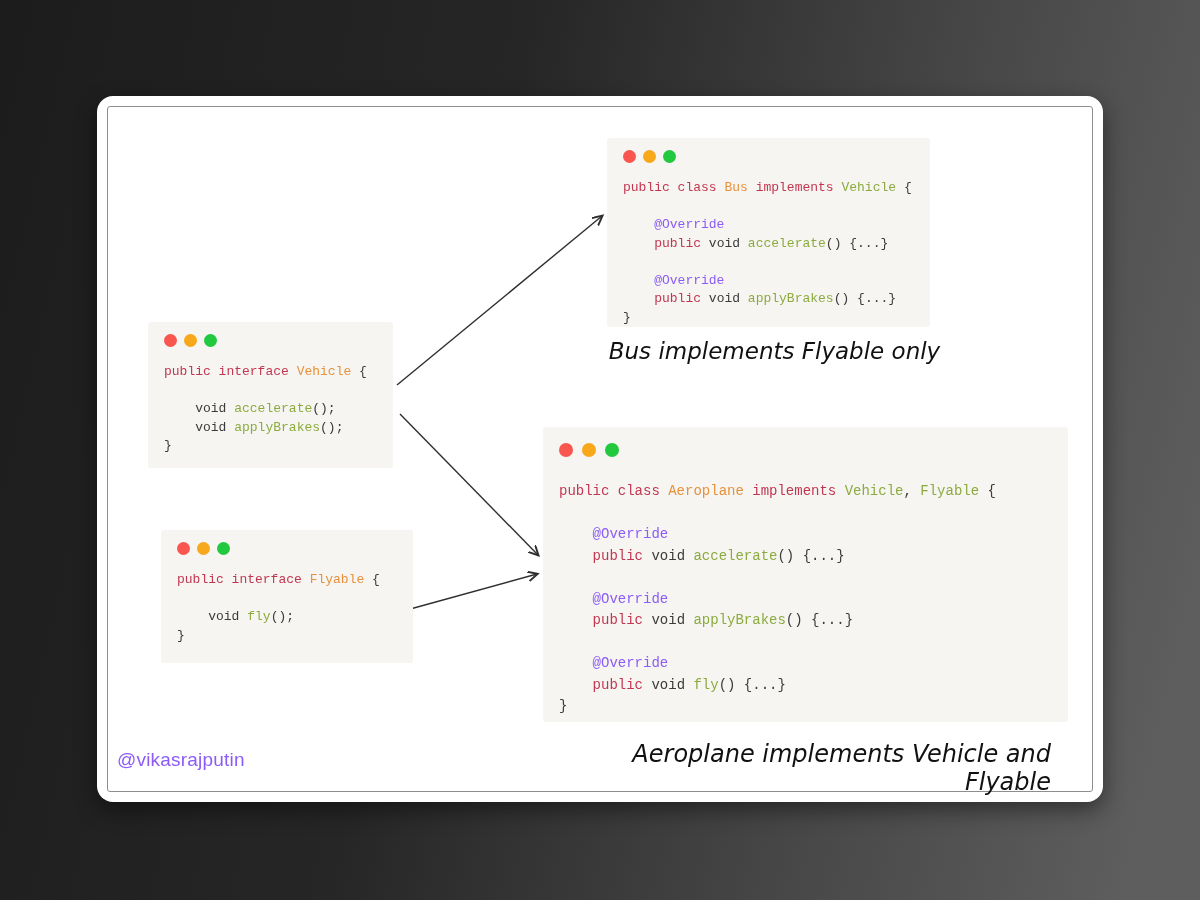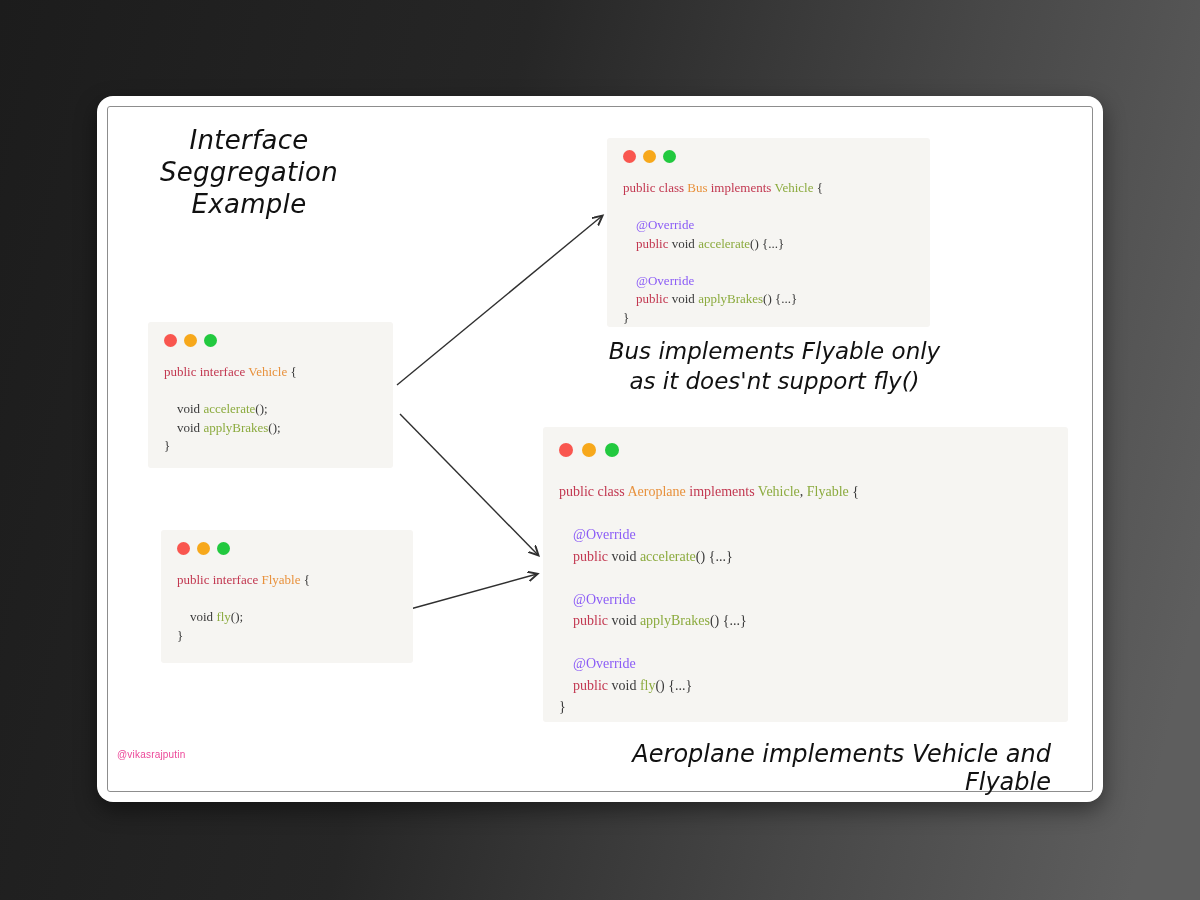--- a/index.html
+++ b/index.html
@@ -27,36 +27,36 @@
   .annotation-bus {
     position:absolute; left:505px; top:240px; width:345px;
     font-size:23px; line-height:30px; text-align:center;
   }
   .annotation-aeroplane {
     position:absolute; left:468px; top:644px; width:486px;
     font-size:24px; text-align:right;
   }
   .signature {
     position:absolute; left:20px; top:653px;
-    font-size:10px; color:#ec4899; letter-spacing:0.2px;
+    font-size:19px; color:#8b5cf6; letter-spacing:0.2px;
     font-family:"Liberation Sans", sans-serif;
   }
   .code-window {
     position:absolute; background:#f6f5f2; border-radius:3px;
     padding:12px 16px 0 16px;
   }
   .dots { display:flex; gap:7px; margin-bottom:16px; }
   .dot { width:13px; height:13px; border-radius:50%; }
   .code-window.size-l { padding-top:16px; }
   .size-l .dots { gap:9px; margin-bottom:24px; }
   .size-l .dot { width:14px; height:14px; }
   .dot.red    { background:#f9564f; }
   .dot.yellow { background:#f7a81b; }
   .dot.green  { background:#22c93f; }
-  .code { font-family:Liberation Serif, serif; }
+  .code { font-family:Liberation Mono, monospace; }
   .size-s .code { font-size:13px;   line-height:18.5px; }
   .size-l .code { font-size:14px; line-height:21.5px; }
   .code-line { white-space:pre; }
   .c-kw   { color:#c23750; }
   .c-type { color:#e8913c; }
   .c-m    { color:#8cab3f; }
   .c-pl   { color:#3b3b3b; }
   .c-gray { color:#8b5cf6; }
   .arrows { position:absolute; inset:0; width:1006px; height:706px; pointer-events:none; }
   .arrow-line { stroke:#2f2f2f; stroke-width:1.4; fill:none; }
@@ -72,24 +72,20 @@
       <defs>
         <marker id="ah" markerWidth="10" markerHeight="10" refX="6.5" refY="3.5" orient="auto">
           <path d="M0,0 L7,3.5 L0,7" class="arrow-line"></path>
         </marker>
       </defs>
     <line x1="300" y1="289" x2="505" y2="120" class="arrow-line" marker-end="url(#ah)"></line>
         <line x1="303" y1="318" x2="441" y2="459" class="arrow-line" marker-end="url(#ah)"></line>
         <line x1="306" y1="515" x2="440" y2="478" class="arrow-line" marker-end="url(#ah)"></line>
       </svg>
 
-    <div class="title hand">
-      <div>Interface</div>
-      <div>Seggregation Example</div>
-    </div>
 
     <div class="code-window size-s" style="left:51px; top:226px; width:245px; height:146px;">
       <div class="dots">
         <span class="dot red"></span>
         <span class="dot yellow"></span>
         <span class="dot green"></span>
       </div>
       <div class="code">
           <div class="code-line"><span class="c-kw">public interface </span><span class="c-type">Vehicle </span><span class="c-pl">{</span></div>
           <div class="code-line">&nbsp;</div>
@@ -147,20 +143,19 @@
           <div class="code-line"><span class="c-pl">    </span><span class="c-kw">public </span><span class="c-pl">void </span><span class="c-m">applyBrakes</span><span class="c-pl">() {...}</span></div>
           <div class="code-line">&nbsp;</div>
           <div class="code-line"><span class="c-gray">    @Override</span></div>
           <div class="code-line"><span class="c-pl">    </span><span class="c-kw">public </span><span class="c-pl">void </span><span class="c-m">fly</span><span class="c-pl">() {...}</span></div>
           <div class="code-line"><span class="c-pl">}</span></div>
         </div>
     </div>
 
     <div class="annotation-bus hand">
       <div>Bus implements Flyable only</div>
-      <div>as it does'nt support fly()</div>
     </div>
 
     <div class="annotation-aeroplane hand">Aeroplane implements Vehicle and Flyable</div>
 
     <div class="signature">@vikasrajputin</div>
   </div>
 </div>
 
 </body></html>

